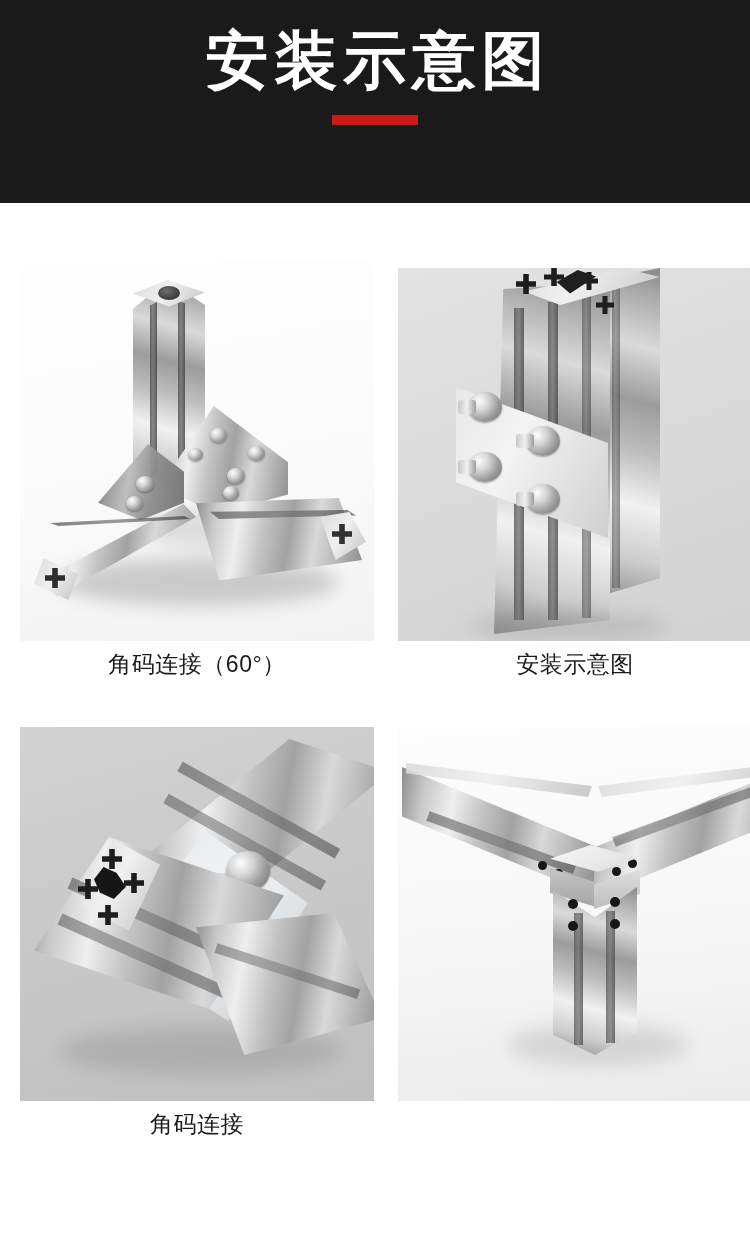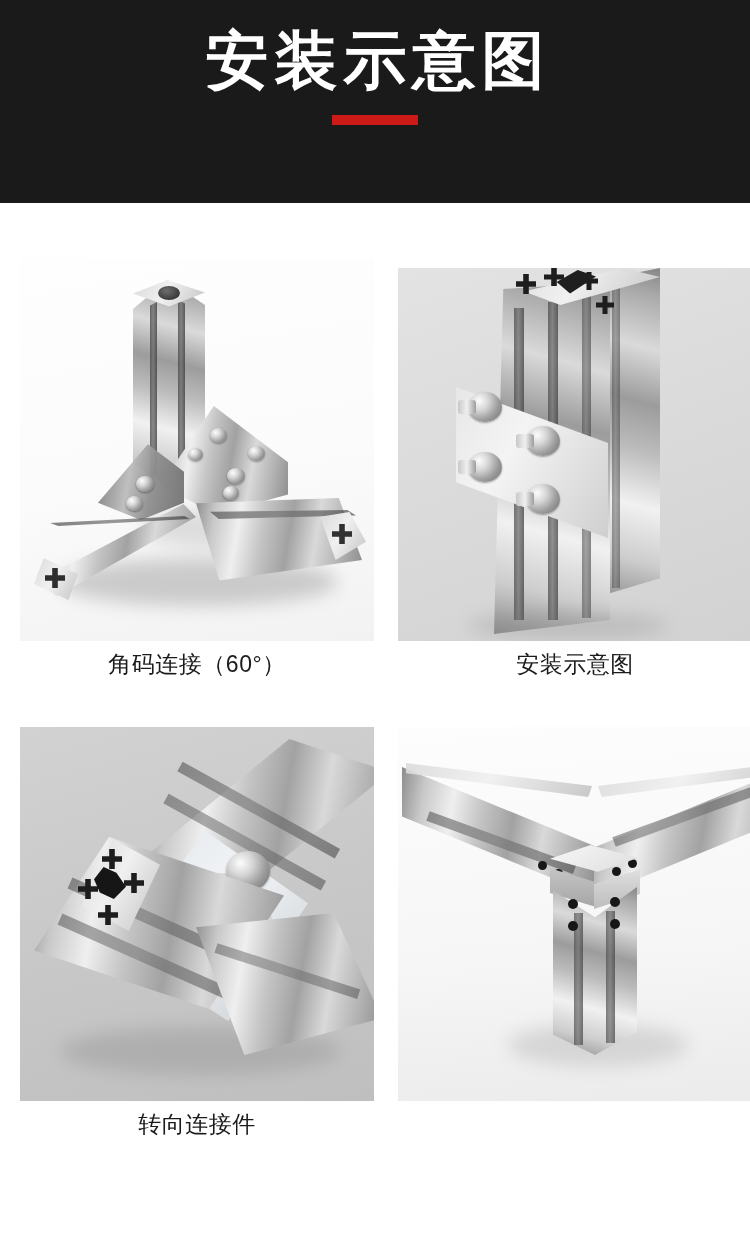--- a/index.html
+++ b/index.html
@@ -267,21 +267,21 @@
       <div class="part slotx" style="left:58px;top:152px;width:20px;height:20px;"></div>
       <div class="part slotx" style="left:78px;top:178px;width:20px;height:20px;"></div>
       <div class="part" style="left:74px;top:140px;width:32px;height:32px;background:#161616;
             clip-path:polygon(30% 0,70% 18%,100% 62%,62% 100%,18% 80%,0 38%);"></div>
 
       <div class="part al" style="left:176px;top:186px;width:186px;height:142px;
             clip-path:polygon(0 10%,74% 0,100% 74%,26% 100%);"></div>
       <div class="part groove" style="left:196px;top:216px;width:150px;height:10px;opacity:.45;
             transform:rotate(18deg);transform-origin:left center;"></div>
     </div>
-    <div class="caption">转向连接件</div>
+    <div class="caption">角码连接</div>
   </section>
 
   <section class="cell">
     <div class="figure bottom">
       <div class="scene scene-grayC"></div>
 
       <div class="part shadowblur" style="left:110px;top:296px;width:180px;height:44px;opacity:.22;"></div>
 
       <div class="part al" style="left:4px;top:40px;width:196px;height:130px;
             clip-path:polygon(0 0,100% 62%,100% 100%,0 38%);"></div>

